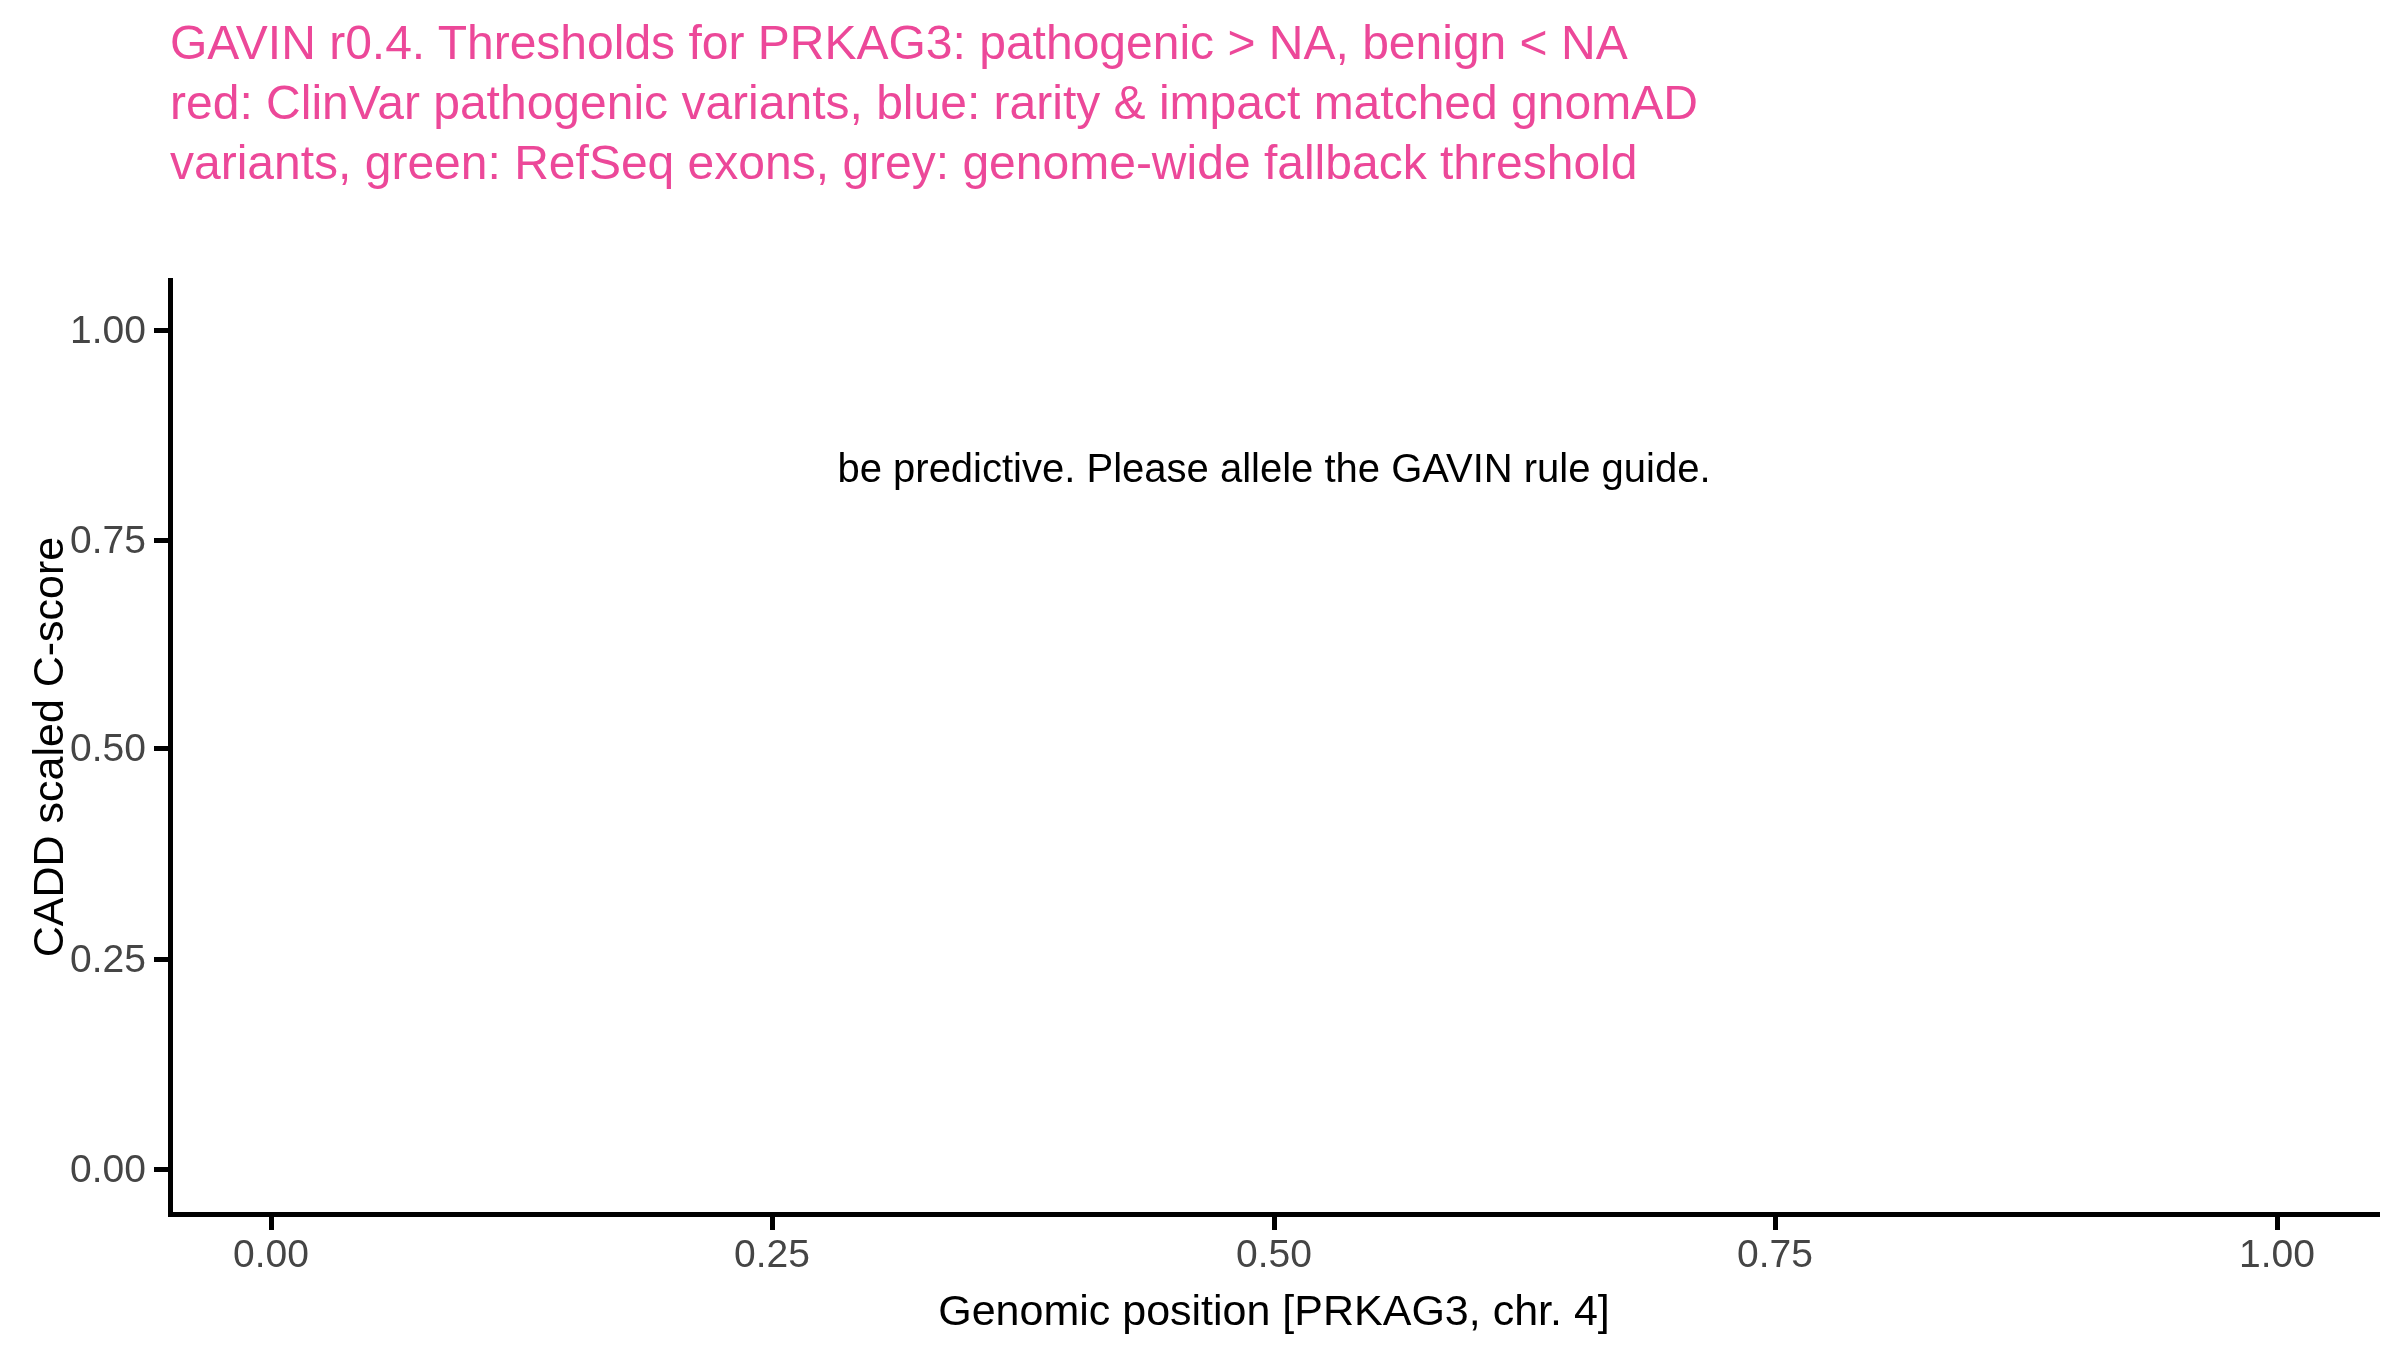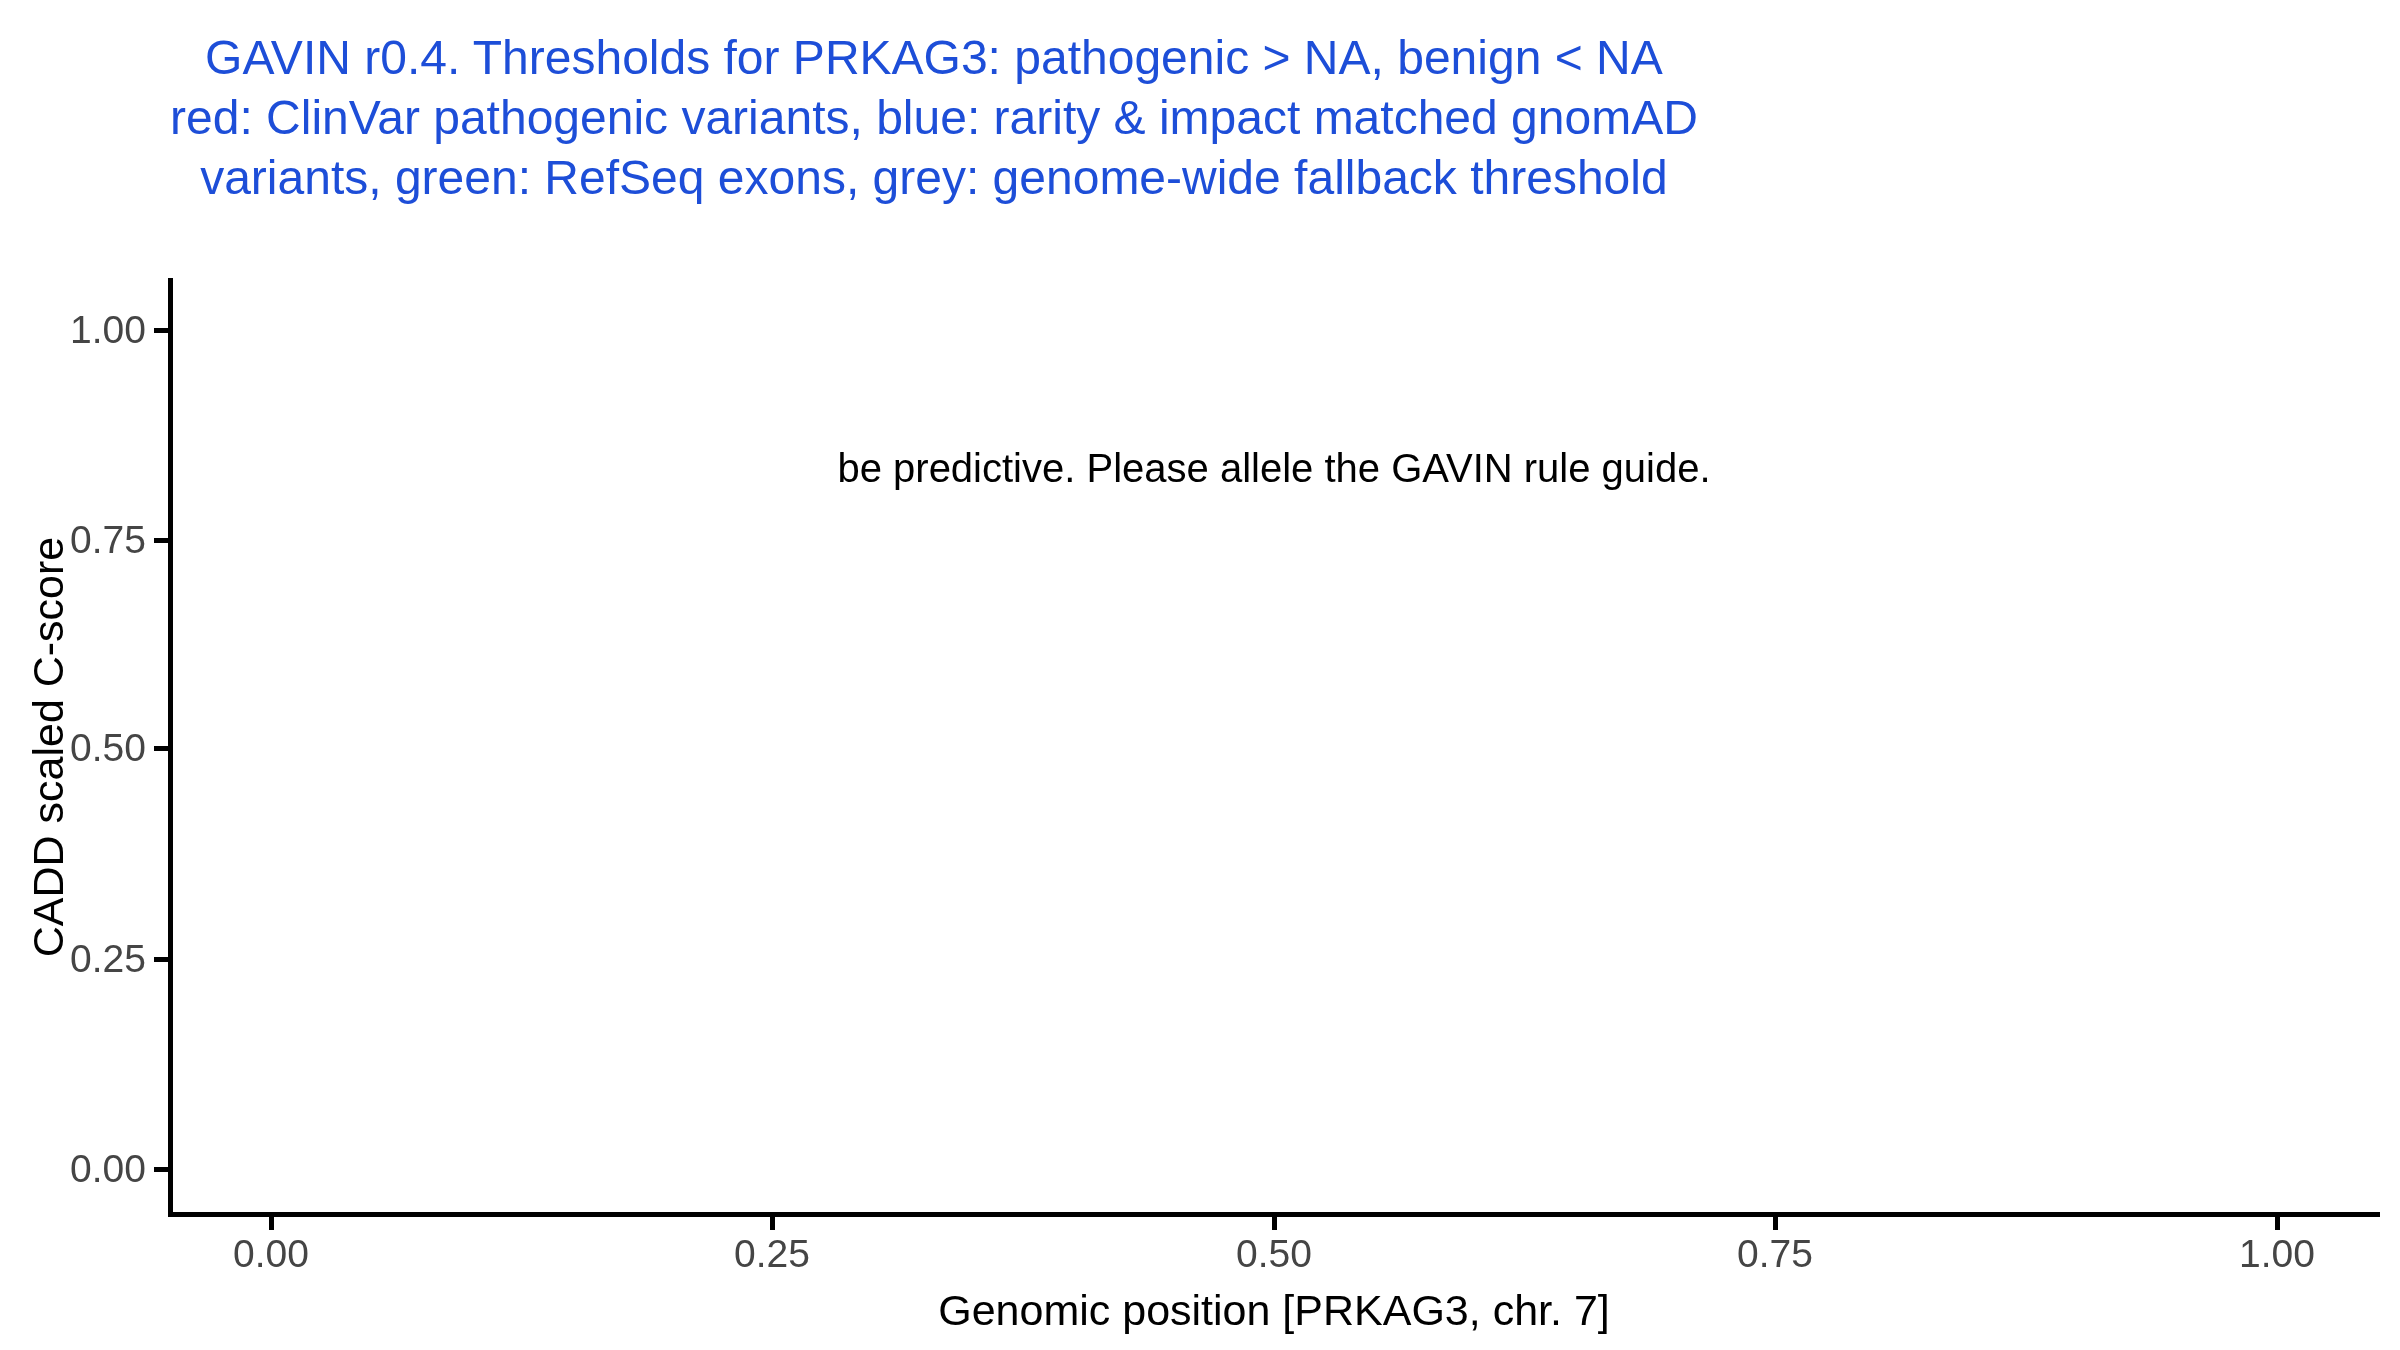--- a/index.html
+++ b/index.html
@@ -13,26 +13,25 @@
     height: 1350px;
     background: #ffffff;
     font-family: "Liberation Sans", sans-serif;
     overflow: hidden;
   }
 
   
   .plot-title {
     position: absolute;
     left: 170px;
-    top: 28px;
+    top: 13px;
     font-size: 48px;
     line-height: 60px;
-    color: #1d4ed8;
+    color: #ec4899;
     white-space: nowrap;
-    text-align: center;
   }
 
   
   .y-axis-line {
     position: absolute;
     left: 168px;
     top: 278px;
     width: 5px;
     height: 939px;
     background: #000000;
@@ -145,20 +144,20 @@
   <div class="x-tick" style="left:1272px"></div>
   <div class="x-tick" style="left:1773px"></div>
   <div class="x-tick" style="left:2275px"></div>
 
   <div class="x-tick-label" style="left:171px">0.00</div>
   <div class="x-tick-label" style="left:672px">0.25</div>
   <div class="x-tick-label" style="left:1174px">0.50</div>
   <div class="x-tick-label" style="left:1675px">0.75</div>
   <div class="x-tick-label" style="left:2177px">1.00</div>
 
-  <div class="x-axis-title">Genomic position [PRKAG3, chr. 7]</div>
+  <div class="x-axis-title">Genomic position [PRKAG3, chr. 4]</div>
   <div class="y-axis-title">CADD scaled C-score</div>
 
   <div class="annotation">
     <div>be predictive. Please allele the GAVIN rule guide.</div>
   </div>
 
 </div>
 
 </body></html>

